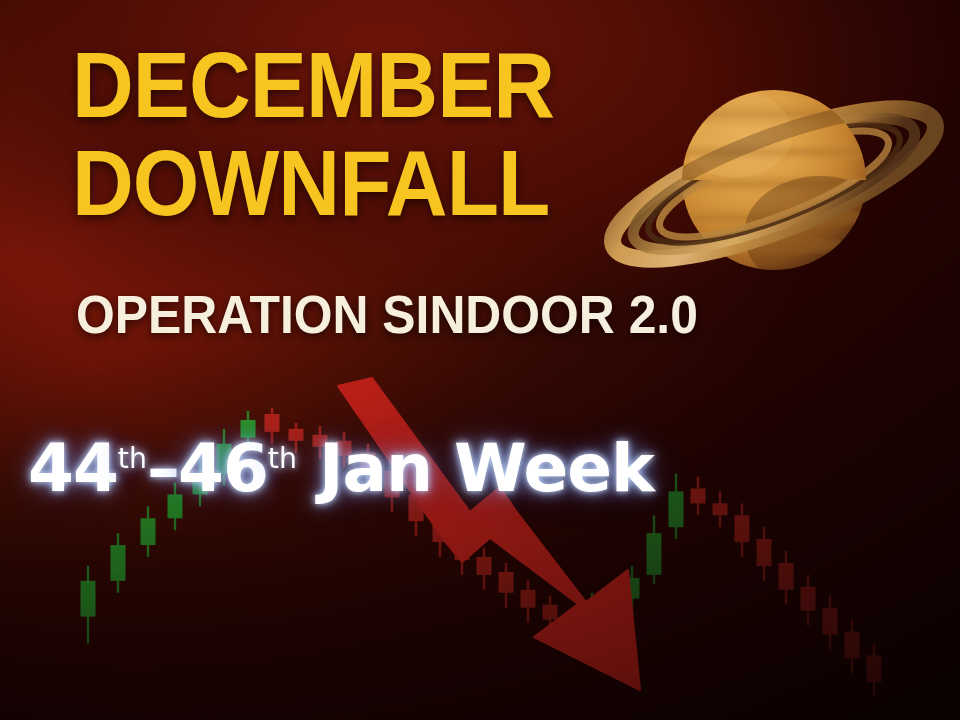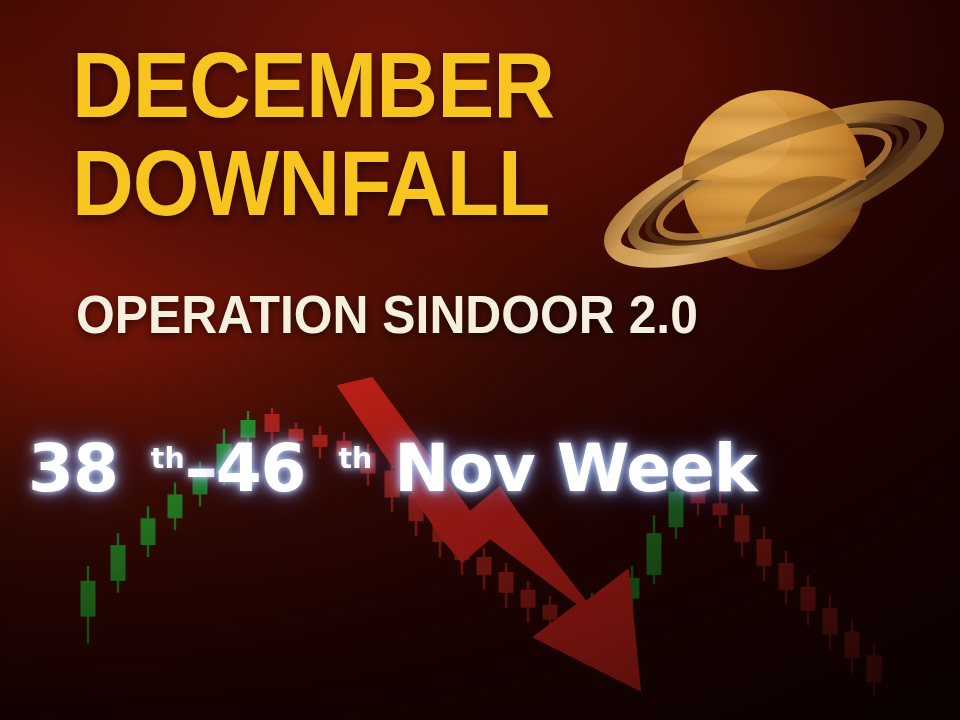--- a/index.html
+++ b/index.html
@@ -118,23 +118,22 @@
     letter-spacing: -1px;
     text-shadow:
       0 0 6px rgba(205,225,255,0.95),
       0 0 14px rgba(150,185,255,0.75),
       0 0 26px rgba(110,150,255,0.45),
       0 0 40px rgba(90,130,245,0.25);
   }
   .dateline sup {
     font-size: 0.43em;
     vertical-align: super;
-    font-weight: 700;
+    font-weight: 400;
     letter-spacing: 0;
-    margin-left: 33px;
   }
   .dl-sep { letter-spacing: -2px; }
 </style>
 </head>
 <body>
 
 <div id="poster">
 
   <div class="bg-base"></div>
   <div class="bg-glow-left"></div>
@@ -316,16 +315,16 @@
   </div>
 
   <div class="headline-block">
     <div class="hl-line hl-line-1">DECEMBER</div>
     <div class="hl-line hl-line-2">DOWNFALL</div>
   </div>
 
   <div class="subhead">OPERATION SINDOOR 2.0</div>
 
   <div class="dateline">
-    <span>38</span><sup>th</sup><span class="dl-sep">–</span><span>46</span><sup>th</sup><span> Nov Week</span>
+    <span>44</span><sup>th</sup><span class="dl-sep">–</span><span>46</span><sup>th</sup><span> Jan Week</span>
   </div>
 
 </div>
 
 </body></html>

